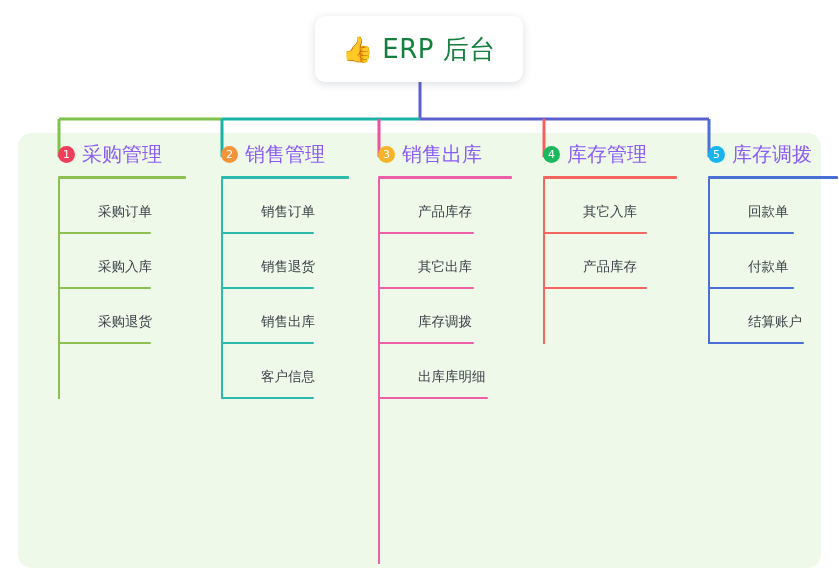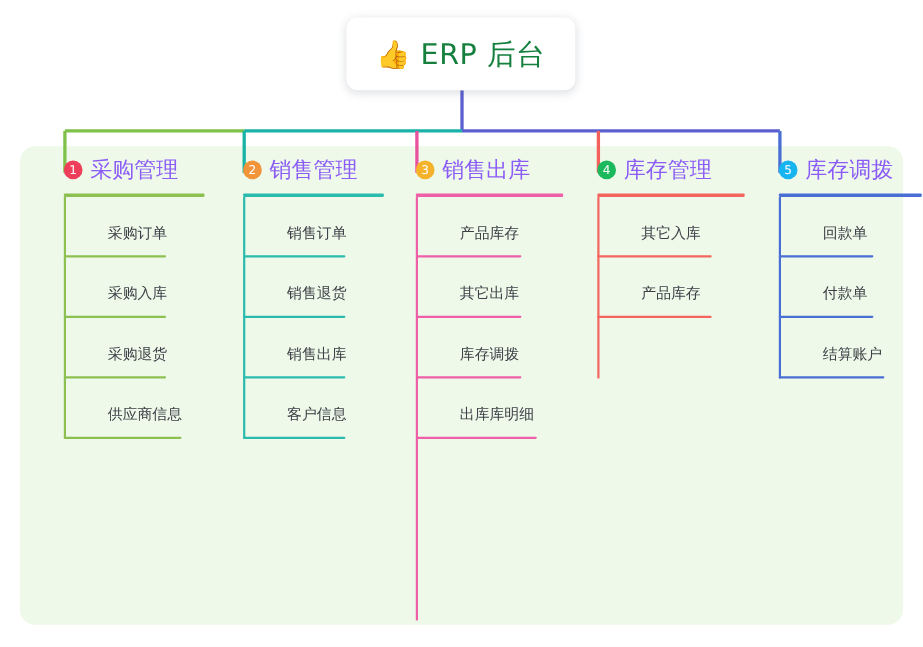--- a/index.html
+++ b/index.html
@@ -182,24 +182,20 @@
             <div class="item-rule" style="background: rgb(140, 193, 82); width: 93px;"></div>
           </div>
           <div class="item">
             <span class="item-label">采购入库</span>
             <div class="item-rule" style="background: rgb(140, 193, 82); width: 93px;"></div>
           </div>
           <div class="item">
             <span class="item-label">采购退货</span>
             <div class="item-rule" style="background: rgb(140, 193, 82); width: 93px;"></div>
           </div>
-          <div class="item">
-            <span class="item-label">供应商信息</span>
-            <div class="item-rule" style="background: rgb(140, 193, 82); width: 107px;"></div>
-          </div>
         </div>
       </div>
       <div class="column" style="left: 183px; width: 165px;">
         <div class="col-header">
           <span class="badge" style="background: rgb(242, 148, 58);">2</span>
           <span class="col-title">销售管理</span>
         </div>
         <div class="col-rule" style="background: rgb(43, 187, 173); width: 128px; margin-left: 20px;"></div>
         <div class="col-body">
           <div class="spine" style="background: rgb(43, 187, 173); height: 220px;"></div>

